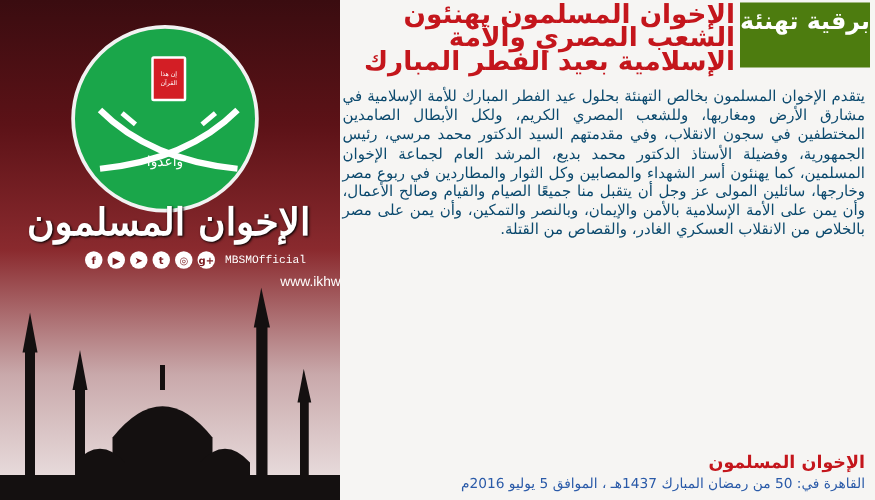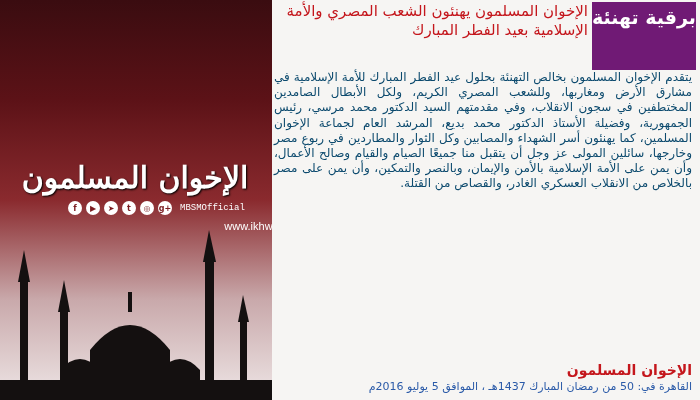--- a/index.html
+++ b/index.html
@@ -44,25 +44,25 @@
     }
     .handle { color: #fff; font-size: 9px; margin-left: 4px; font-family: Liberation Mono, monospace; }
     .website {
       position: absolute; left: 0; width: 272px; top: 220px; text-align: right;
       color: #fff; font-size: 11px; font-family: "Liberation Sans", sans-serif; margin-left: 33px;
     }
     .skyline { position: absolute; left: 0; bottom: 0; }
     .header-title {
       position: absolute; right: 112px; top: 2px; width: 310px;
       direction: rtl; text-align: right; color: #c4161c;
-      font-size: 15px; font-weight: normal; line-height: 19px;
+      font-size: 21px; font-weight: bold; line-height: 19px;
     }
     .badge {
-      position: absolute; right: 4px; top: 2px; width: 104px; height: 68px;
-      background: #701a75; color: #fff; direction: rtl; text-align: center;
+      position: absolute; right: 4px; top: 2px; width: 104px; height: 52px;
+      background: #4d7c0f; color: #fff; direction: rtl; text-align: center;
       font-size: 19px; font-weight: bold; line-height: 24px; padding-top: 3px;
     }
     .body-text {
       position: absolute; right: 8px; top: 70px; width: 418px;
       direction: rtl; text-align: justify; color: #0c4a6e;
       font-size: 12px; line-height: 15.2px;
     }
     .body-text p { margin-bottom: 15px; }
     .signature {
       position: absolute; right: 8px; top: 362px; direction: rtl; text-align: right;
@@ -70,20 +70,30 @@
     }
     .dateline {
       position: absolute; right: 8px; top: 380px; direction: rtl; text-align: right;
       color: #2a5aa8; font-size: 11px;
     }
   </style>
 </head>
 <body>
 
 <div class="left-panel">
+  <div class="logo">
+    <svg width="150" height="150">
+      <path d="M20 65 Q60 105 130 112" stroke="#fff" stroke-width="5" fill="none"></path>
+      <path d="M130 65 Q90 105 20 112" stroke="#fff" stroke-width="5" fill="none"></path>
+      <rect x="36" y="70" width="14" height="4" fill="#fff" transform="rotate(40 43 72)"></rect>
+      <rect x="100" y="70" width="14" height="4" fill="#fff" transform="rotate(-40 107 72)"></rect>
+    </svg>
+    <div class="book">إن هذا القرآن</div>
+    <div class="motto">وأعدوا</div>
+  </div>
   <div class="brand-calligraphy">الإخوان المسلمون</div>
   <div class="social-row">
     <span class="social-icon">f</span>
     <span class="social-icon">▶</span>
     <span class="social-icon">➤</span>
     <span class="social-icon">t</span>
     <span class="social-icon">◎</span>
     <span class="social-icon">g+</span>
     <span class="handle">MBSMOfficial</span>
   </div>

